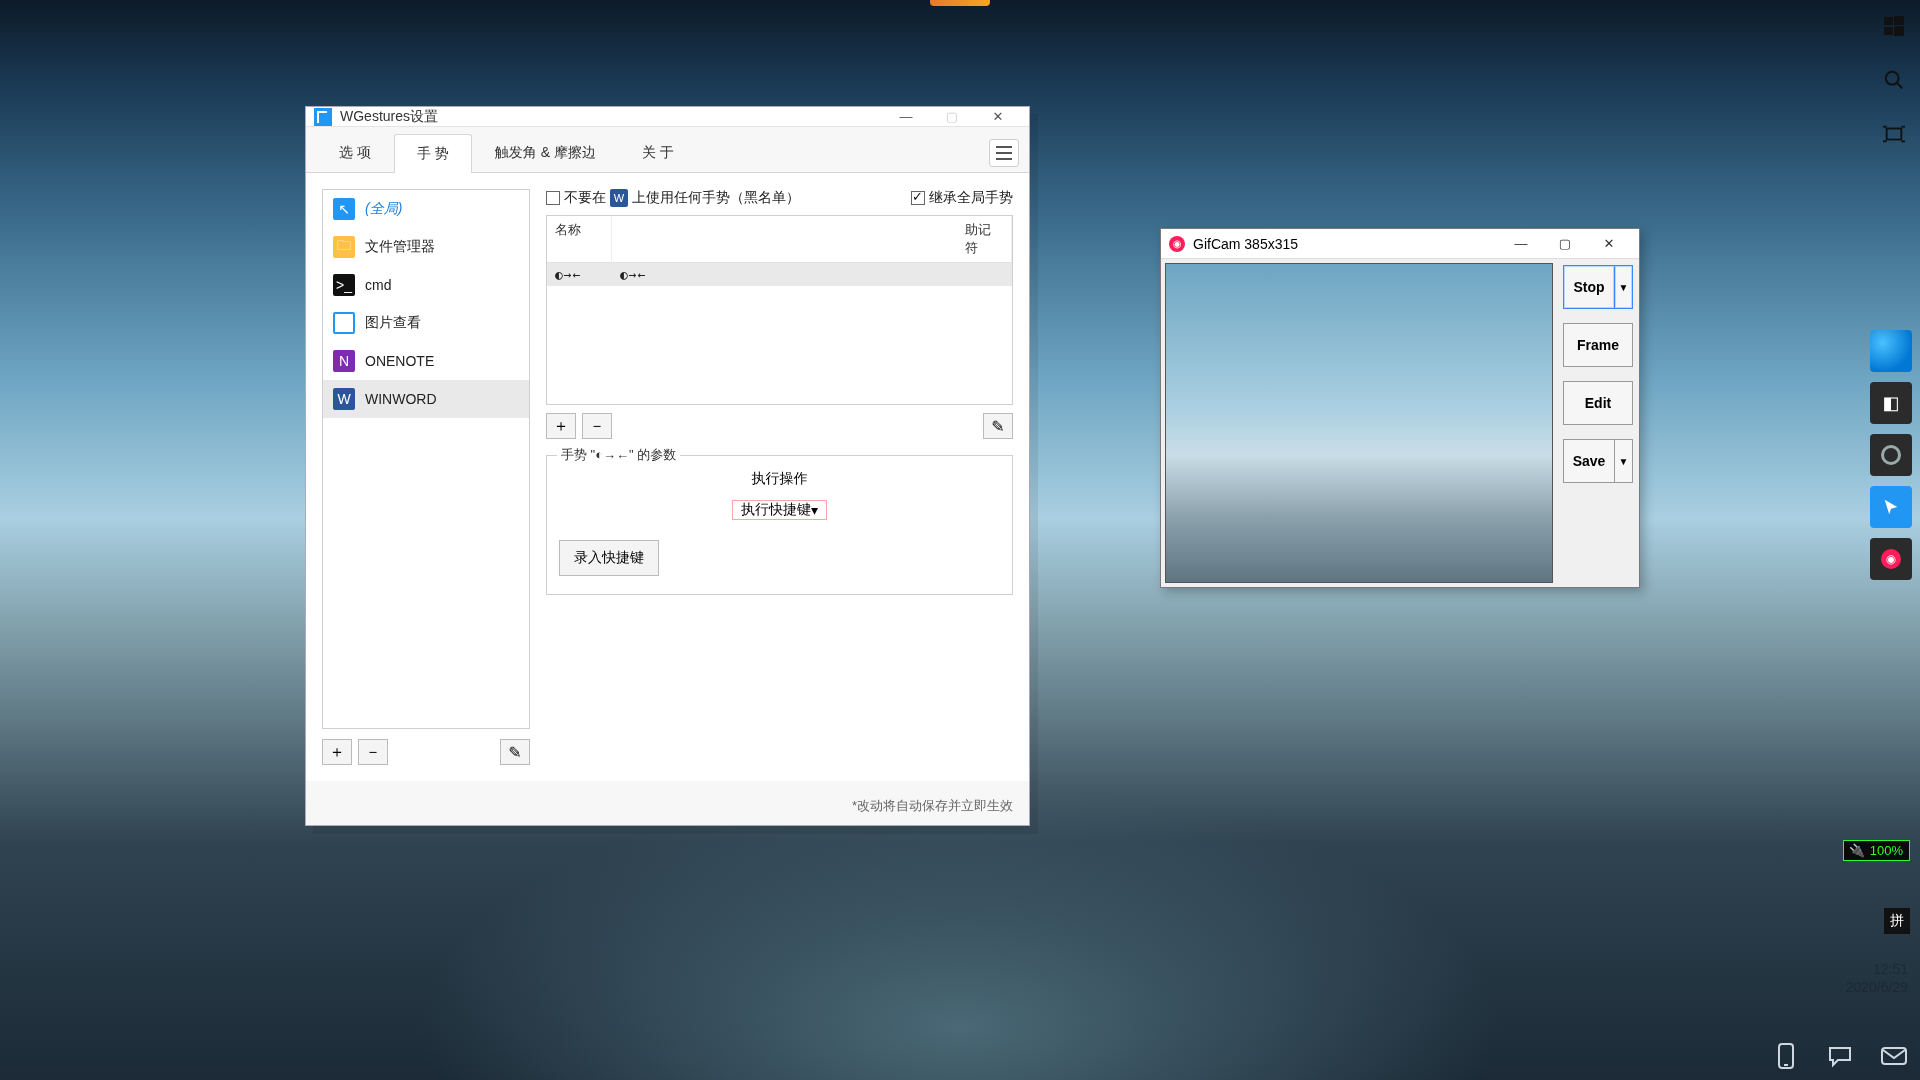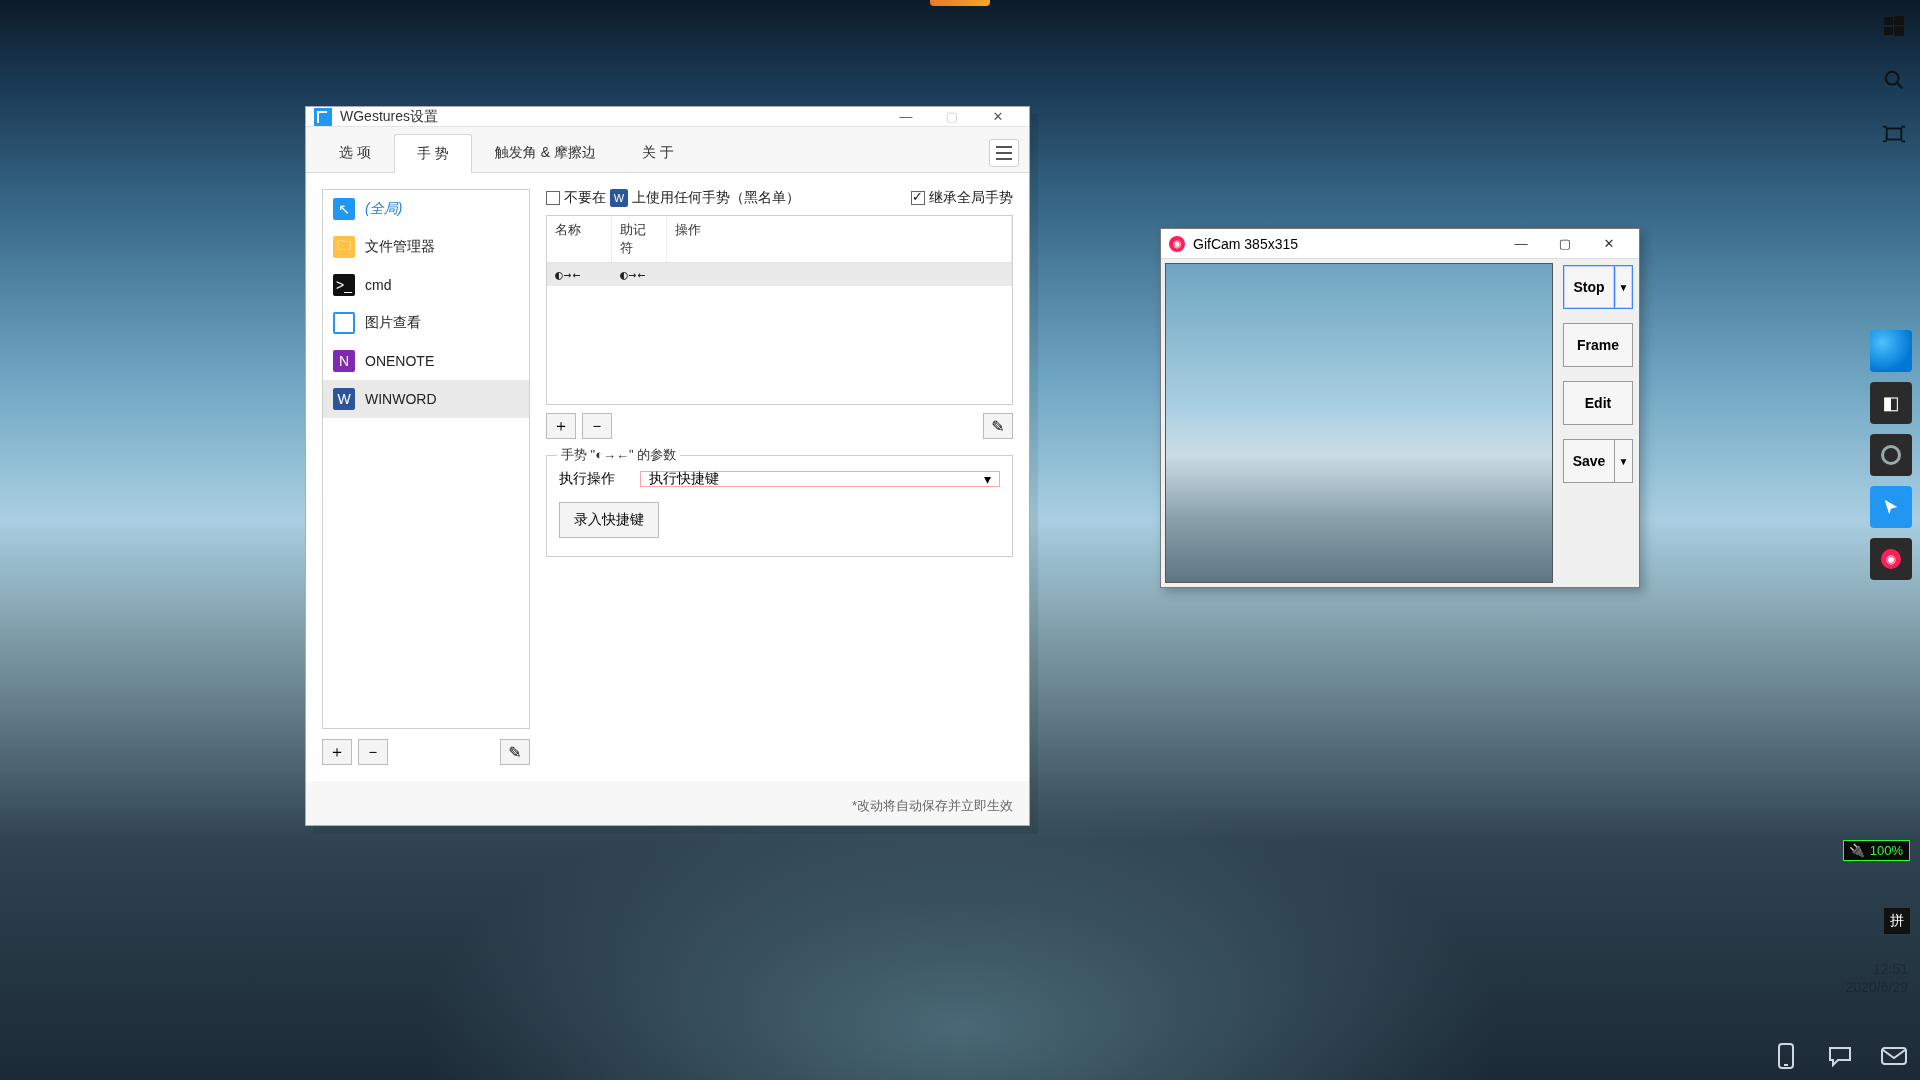--- a/index.html
+++ b/index.html
@@ -87,21 +87,21 @@
 .wg-th { padding:5px 8px; border-right:1px solid #eee; }
 .wg-th.c1{width:65px;} .wg-th.c2{width:55px;} .wg-th.c3{flex:1;}
 .wg-row { display:flex; font-size:13px; color:#222; }
 .wg-row.sel { background:#e9e9e9; }
 .wg-cell { padding:4px 8px; }
 .wg-cell.c1{width:65px;} .wg-cell.c2{width:55px;} .wg-cell.c3{flex:1;}
 .gest-glyph { font-family: monospace; letter-spacing:1px; font-size:13px;}
 .wg-table-tools { display:flex; gap:6px; margin-top:8px; }
 .wg-params { margin-top:16px; border:1px solid #cfcfcf; padding:14px 12px 18px; position:relative; }
 .wg-params-legend { position:absolute; top:-10px; left:10px; background:#fff; padding:0 4px; font-size:13px; color:#333;}
-.wg-param-row { display:flex; align-items:center; gap:25px; font-size:14px; margin-bottom:14px; }
+.wg-param-row { display:flex; align-items:center; gap:12px; font-size:14px; margin-bottom:20px;flex-direction:column; }
 .wg-select { flex:1; height:16px; border:1px solid #fca5a5; background:#fff; padding:0 8px; font-size:14px; display:flex; align-items:center; justify-content:space-between;}
 .wg-btn { padding:8px 14px; border:1px solid #bbb; background:#f4f4f4; font-size:14px; cursor:pointer; }
 .wg-footer { position:absolute; bottom:10px; right:16px; font-size:13px; color:#666;}
 
 
 .gc-window {
   position:absolute; left:1160px; top:228px; width:480px; height:360px;
   background:#f0f0f0; border:1px solid #7a7a7a; box-shadow: 4px 4px 10px rgba(0,0,0,0.25);
 }
 .gc-titlebar { height:30px; background:#fff; display:flex; align-items:center; padding:0 8px; border-bottom:1px solid #ddd;}
@@ -275,21 +275,20 @@
           <label class="wlbl">
             <span class="chk checked"></span>
             <span>继承全局手势</span>
           </label>
         </div>
 
         <div class="wg-table">
           <div class="wg-thead">
             <div class="wg-th c1">名称</div>
             <div class="wg-th c2">助记符</div>
-            <div class="wg-th c3">操作</div>
           </div>
           <div id="wg-rows">
               <div class="wg-row sel">
                 <div class="wg-cell c1"><span class="gest-glyph">◐→←</span></div>
                 <div class="wg-cell c2"><span class="gest-glyph">◐→←</span></div>
                 <div class="wg-cell c3"></div>
               </div>
             </div>
         </div>
         <div class="wg-table-tools">

